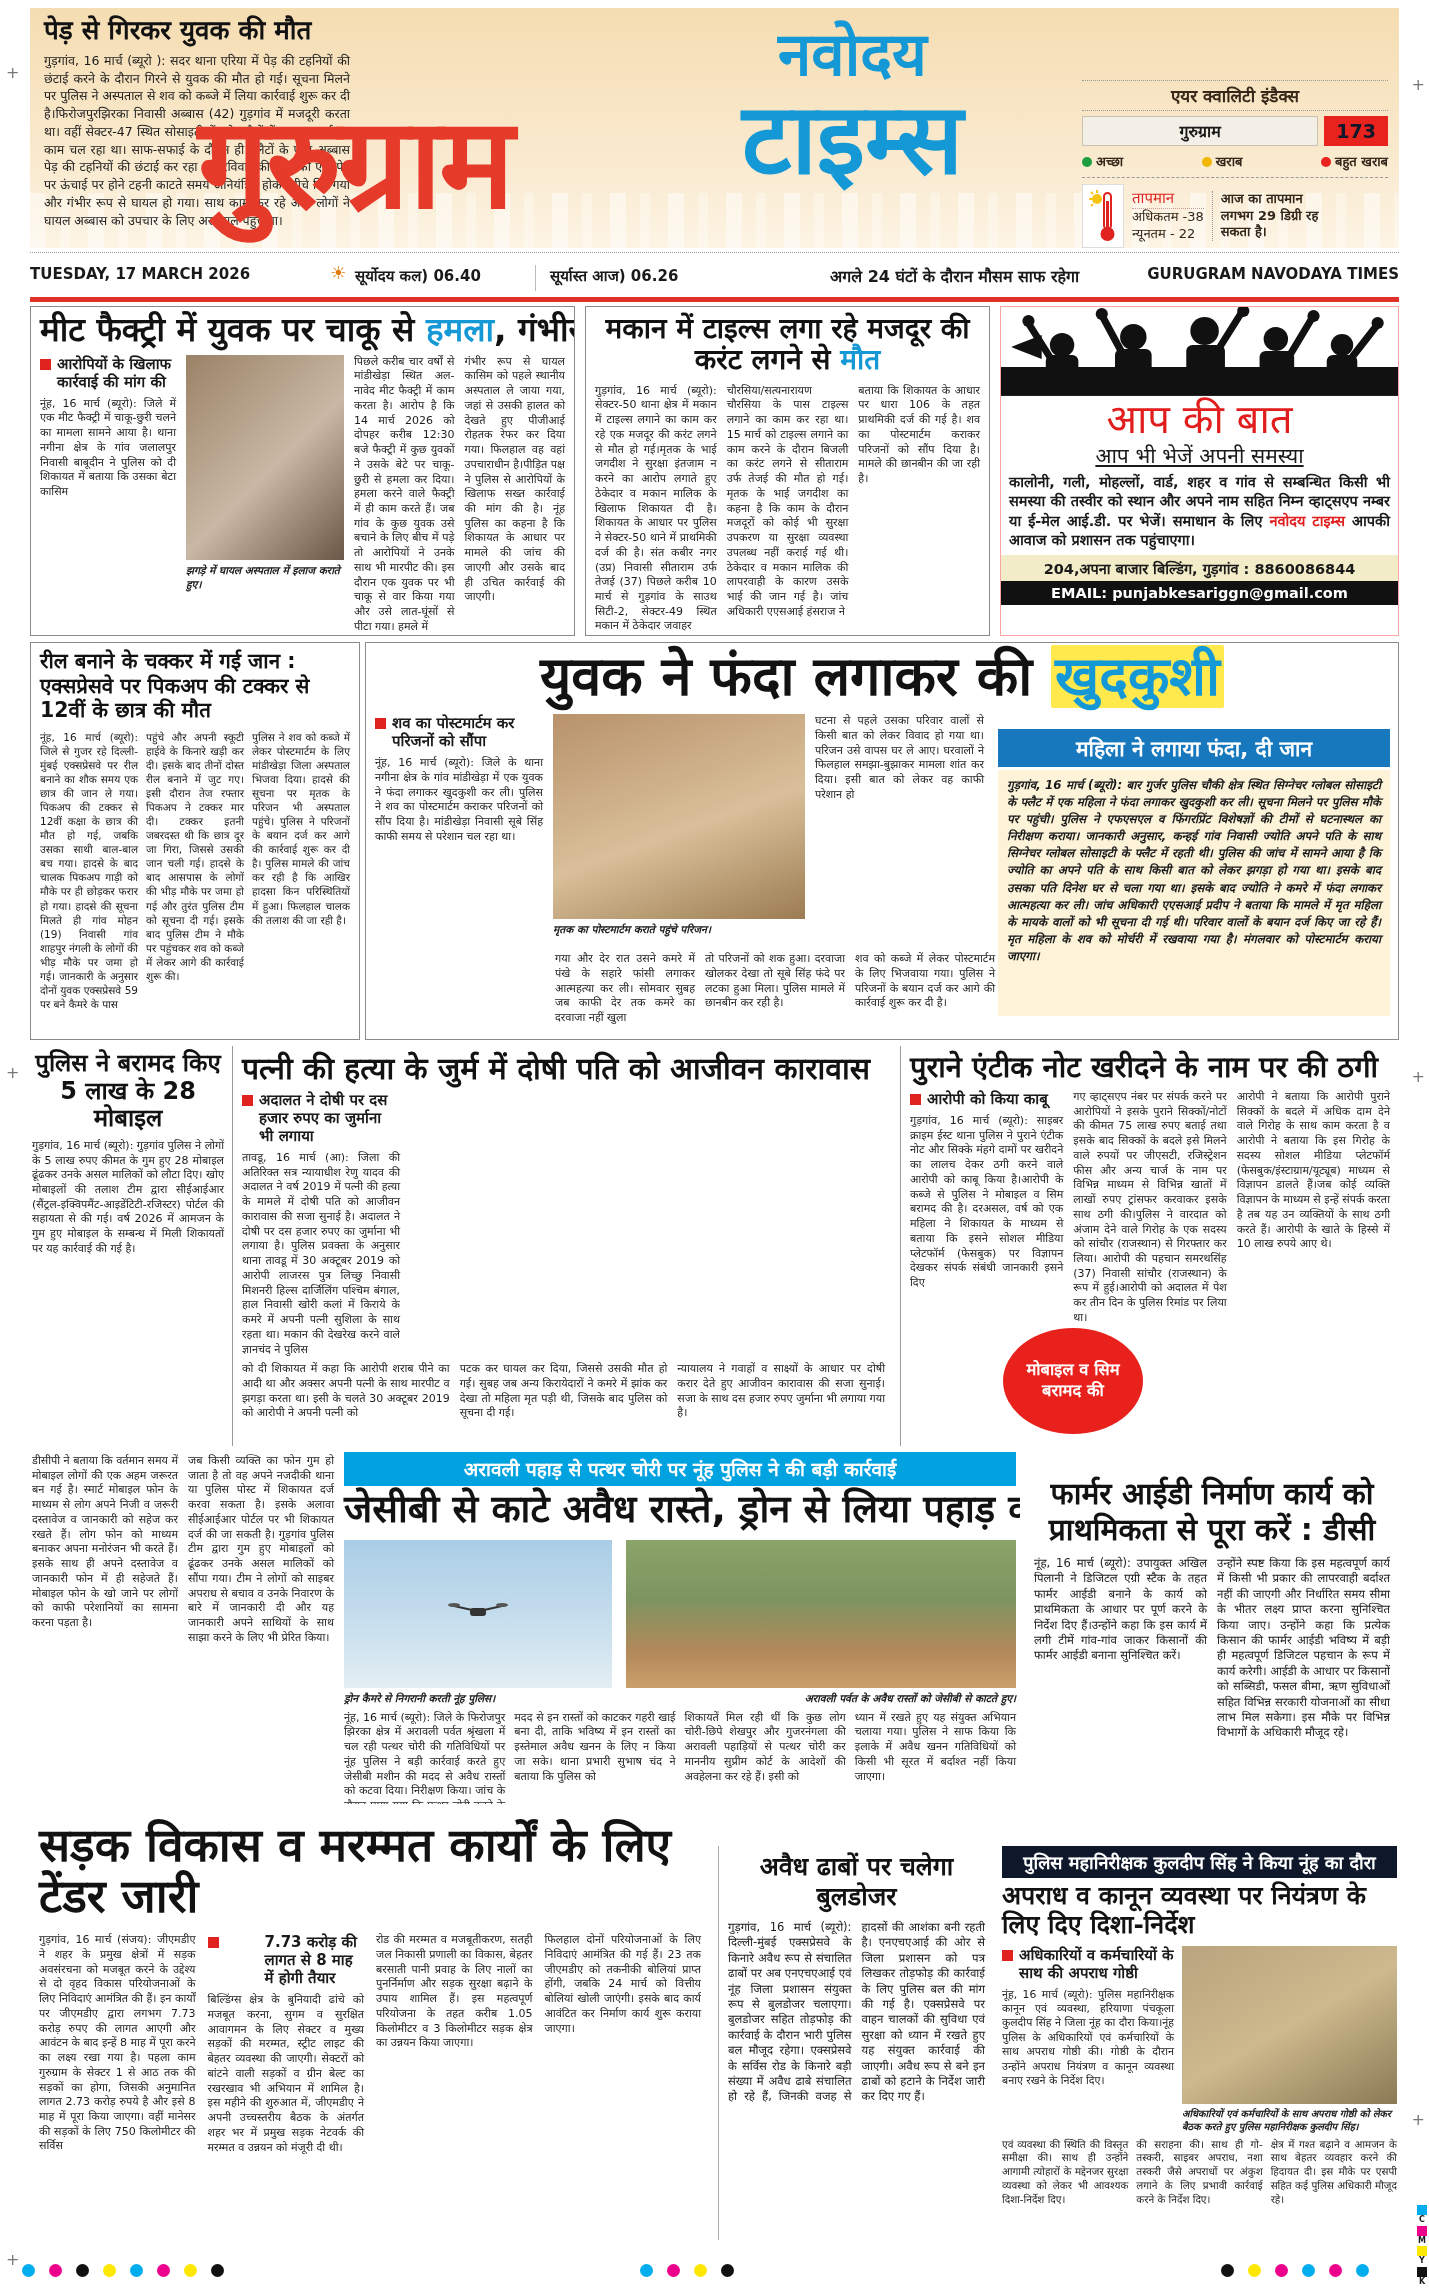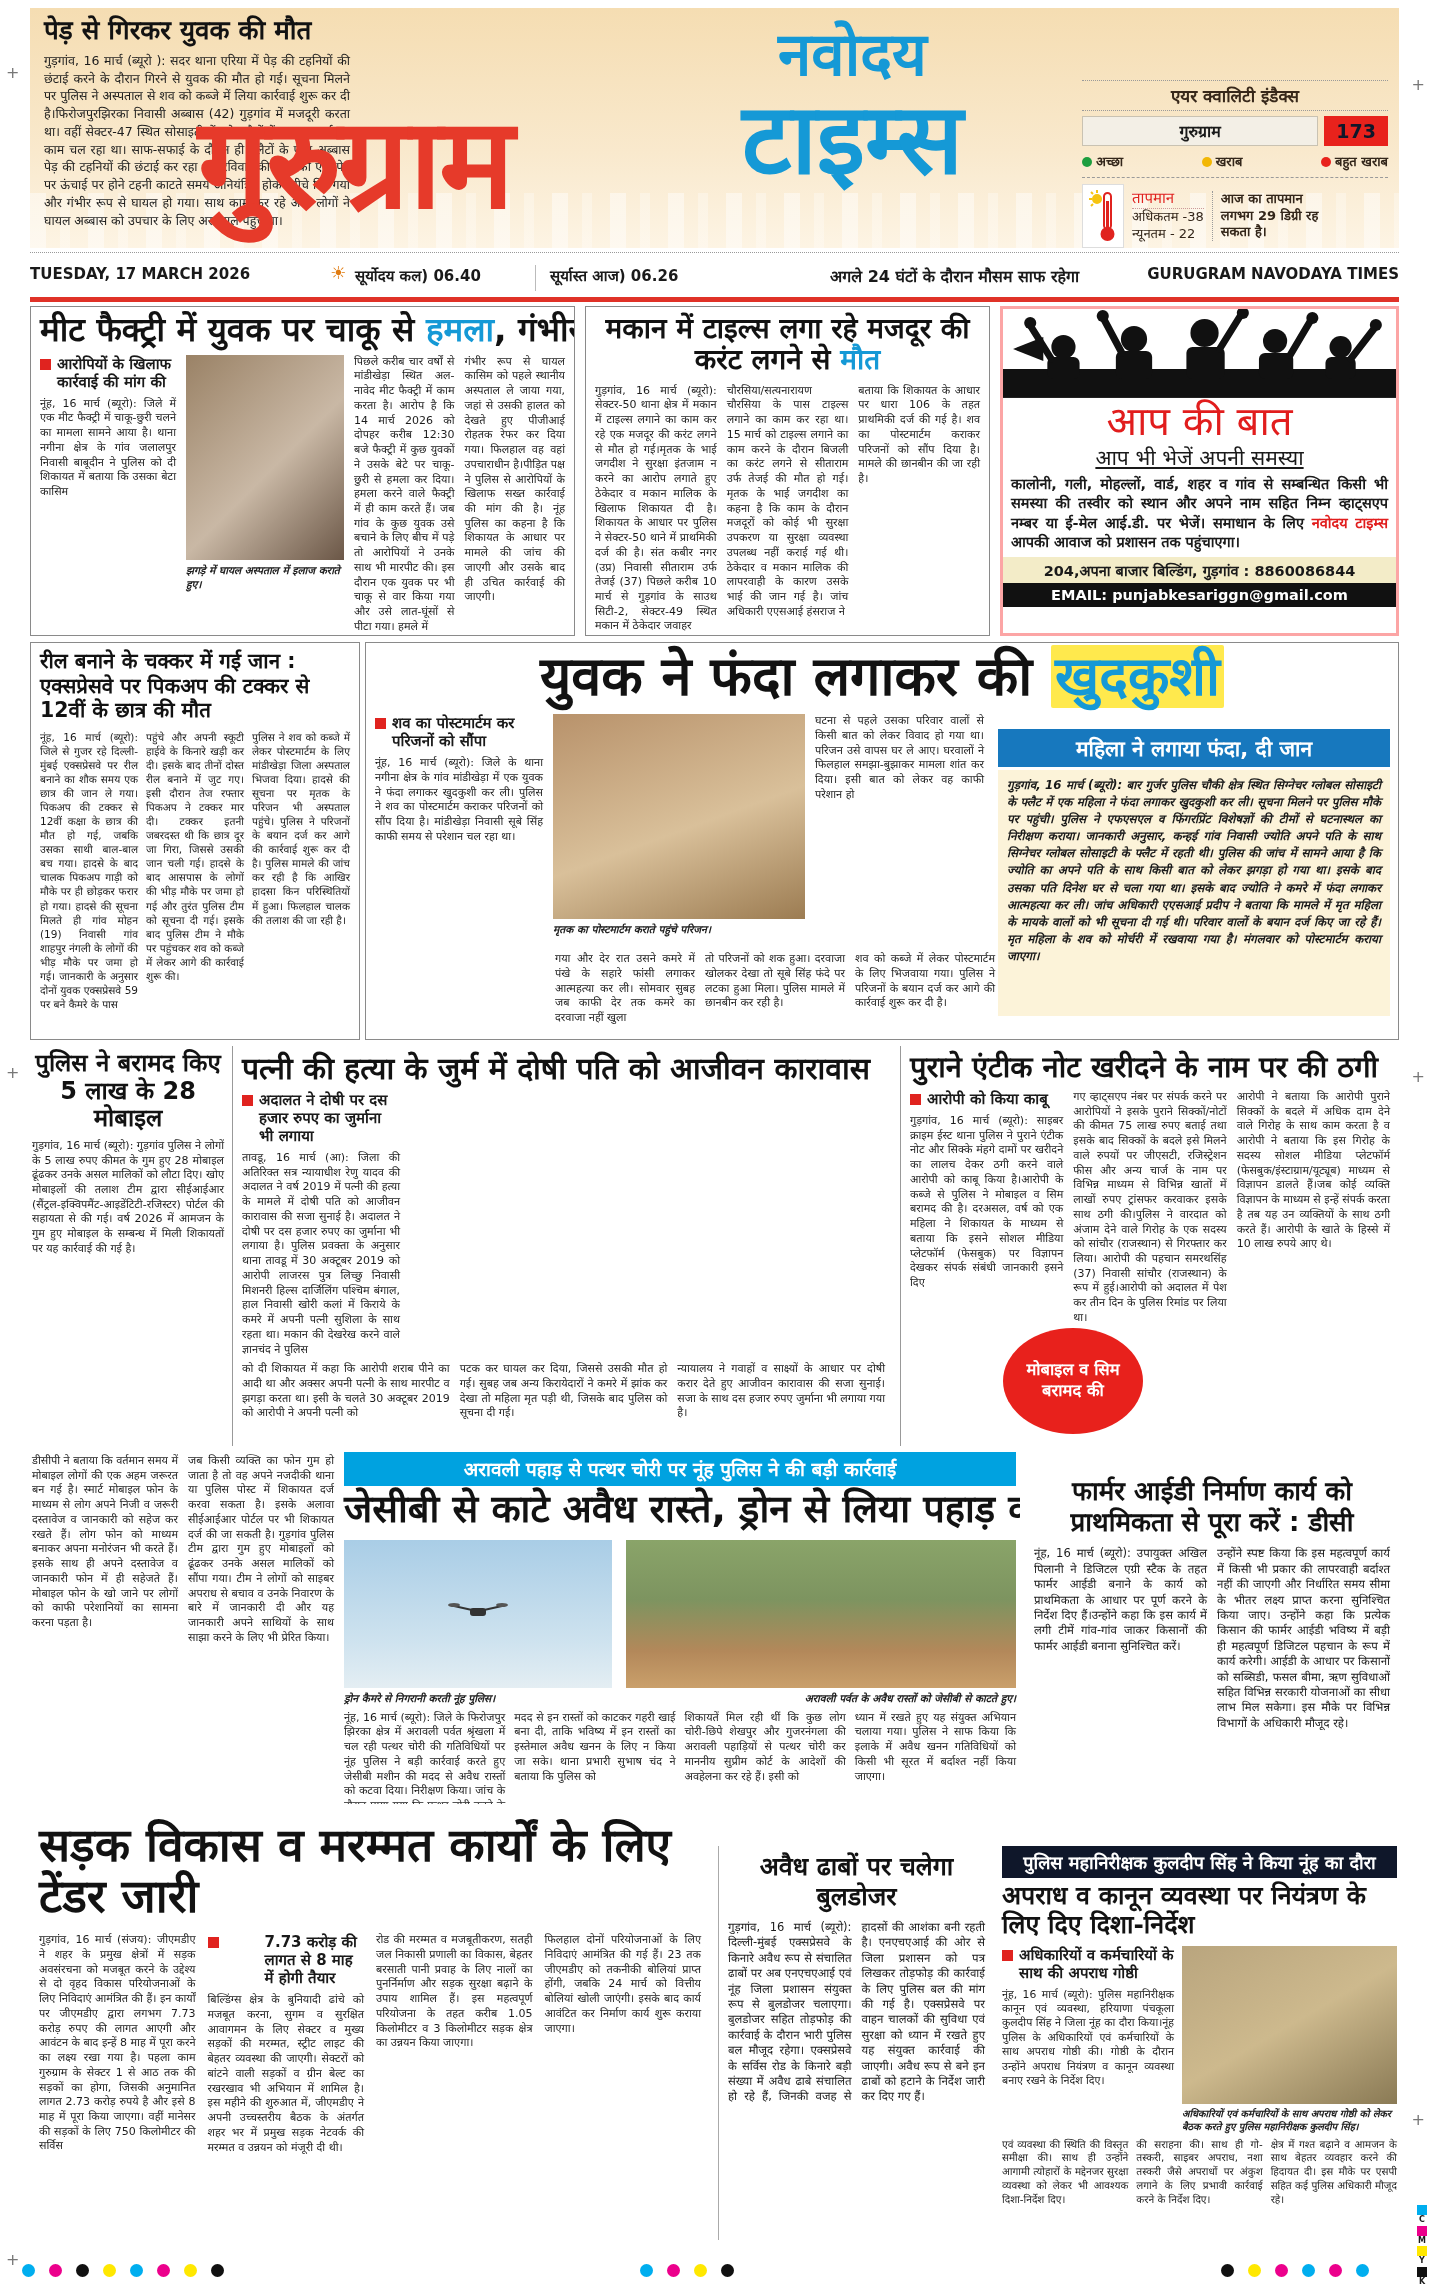--- a/index.html
+++ b/index.html
@@ -44,21 +44,21 @@
   #datebar span{position:absolute;top:12px;font-weight:bold;font-size:15px;white-space:nowrap;}
   #redrule{left:30px;top:297px;width:1369px;height:5px;background:#e03228;}
   .vdiv{position:absolute;top:8px;height:26px;border-left:1px solid #bbb;}
   
   #meat{left:30px;top:306px;width:545px;height:330px;}
   #meat h2{font-size:33px;line-height:1.05;margin-bottom:7px;white-space:nowrap;}
   
   #tiles{left:585px;top:306px;width:405px;height:330px;}
   #tiles h2{font-size:28px;line-height:1.12;text-align:center;margin-bottom:8px;}
   
-  #aap{left:1000px;top:306px;width:399px;height:330px;border:3px solid #fca5a5;padding:0;}
+  #aap{left:1000px;top:306px;width:399px;height:330px;border:1px solid #fca5a5;padding:0;}
   #aap .crowd{height:88px;background:#fff;border-bottom:1px solid #222;}
   #aap .ttl{font-size:40px;color:#e11d1d;text-align:center;line-height:1.05;margin-top:2px;}
   #aap .sub{font-size:21px;text-align:center;text-decoration:underline;margin:1px 0 4px;}
   #aap .bod{font-size:14.5px;font-weight:600;text-align:justify;line-height:1.33;padding:0 8px;}
   #aap .addr{background:#f3ecc8;font-weight:bold;font-size:14.5px;text-align:center;padding:3px 0;margin-top:5px;}
   #aap .mail{background:#111;color:#fff;font-weight:bold;font-size:14.5px;text-align:center;padding:4px 0;}
   
   #reel{left:30px;top:642px;width:330px;height:398px;}
   #reel h2{font-size:20.5px;line-height:1.2;margin-bottom:7px;}
   #reel .bodytxt{font-size:10.5px;}
@@ -82,21 +82,21 @@
   #antique h2{font-size:29px;line-height:1.1;margin-bottom:6px;white-space:nowrap;}
   #badge{position:absolute;left:102px;bottom:12px;width:140px;height:106px;background:#e8211c;border-radius:50%;color:#fff;font-weight:bold;font-size:16.5px;display:flex;align-items:center;justify-content:center;text-align:center;line-height:1.25;padding:4px;box-sizing:border-box;}
   
   #aravali{left:340px;top:1452px;width:680px;height:352px;border:none;padding:0 4px;}
   #aravali .strip{font-size:19px;padding:4px 0;margin-bottom:2px;}
   #aravali h2{font-size:38px;line-height:1.15;margin:2px 0 8px;white-space:nowrap;}
   .ph-sky{background:linear-gradient(180deg,#a9cde6,#cfe3ef 70%,#e4eef3);}
   .ph-hill{background:linear-gradient(180deg,#8aa469 0%,#7d9460 40%,#b3885a 75%,#caa06b);}
   
   #farmer{left:1025px;top:1470px;width:374px;height:334px;border:none;}
-  #farmer h2{font-size:26px;text-align:center;line-height:1.2;margin-bottom:8px;}
+  #farmer h2{font-size:30px;text-align:center;line-height:1.2;margin-bottom:8px;}
   
   #tender{left:30px;top:1810px;width:680px;height:430px;border:none;}
   #tender h2{font-size:46px;line-height:1.1;margin:4px 0 12px;}
   #tender .subhead{font-size:17px;}
   
   #dhaba{left:718px;top:1846px;width:276px;height:394px;border:none;border-left:1px solid #aaa;}
   #dhaba h2{font-size:25px;text-align:center;line-height:1.2;margin-bottom:8px;}
   #dhaba .bodytxt{font-size:11.5px;column-count:2;column-gap:10px;}
   
   #ig{left:1000px;top:1846px;width:399px;height:394px;border:none;padding:0 2px;}

